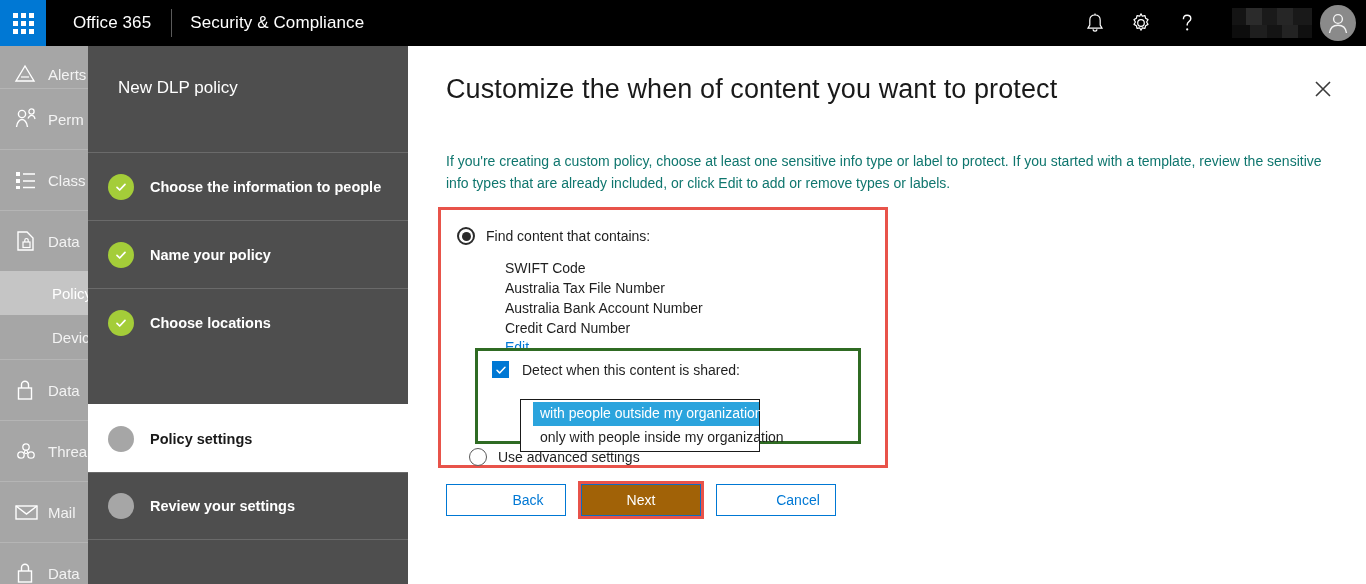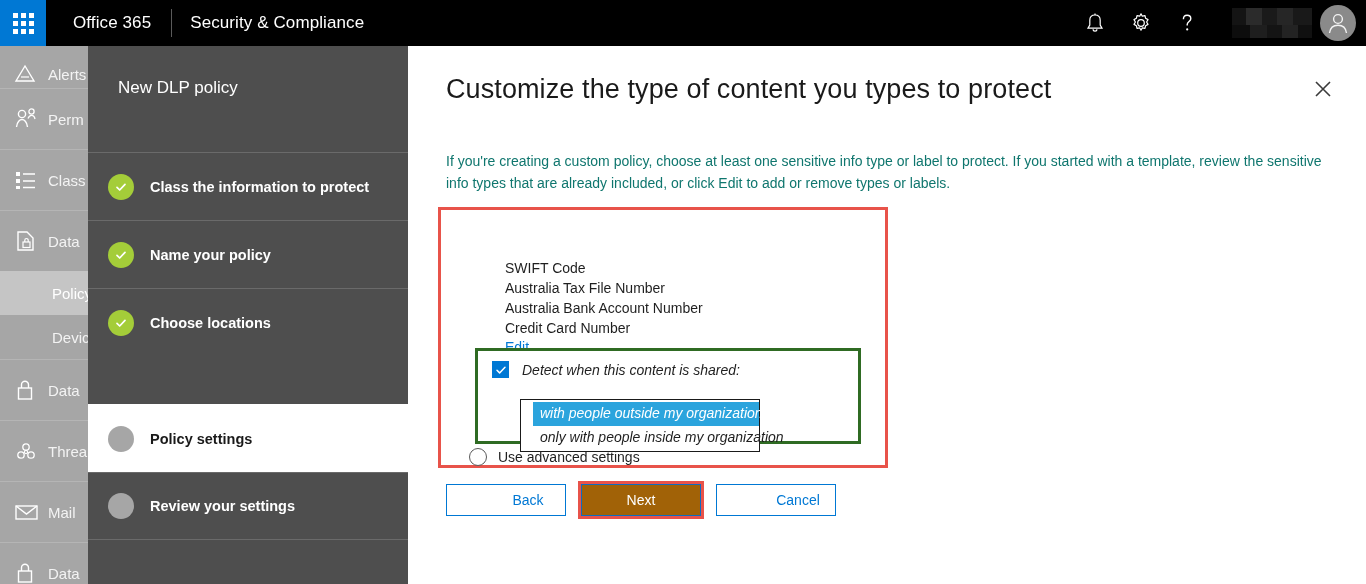--- a/index.html
+++ b/index.html
@@ -210,21 +210,20 @@
     position: absolute; top: 129px; left: 64px;
     font-size: 14px; color: #0078d4; cursor: pointer;
   }
 
   
   #detect-box {
     position: absolute; top: 138px; left: 34px;
     width: 386px; height: 96px;
     border: 3px solid #2f6b23;
     background: #ffffff;
-    font-style: italic;
   }
   #detect-row {
     position: absolute; top: 10px; left: 14px;
     display: flex; align-items: center;
   }
   .checkbox {
     width: 17px; height: 17px;
     background: #0078d4; border: 1px solid #0078d4;
     flex: 0 0 17px;
     display: flex; align-items: center; justify-content: center;
@@ -371,21 +370,21 @@
   <div id="wizard-title">New DLP policy</div>
 
   <div id="wizard-steps">
 
     <div class="step">
       <span class="step-bullet done">
         <svg width="14" height="14" viewBox="0 0 14 14">
             <path d="M3 7.3 L5.7 10 L11 4.3" fill="none" stroke="#ffffff" stroke-width="1.7" stroke-linecap="round" stroke-linejoin="round"></path>
           </svg>
       </span>
-      <span class="step-label">Class the information to protect</span>
+      <span class="step-label">Choose the information to people</span>
     </div>
 
     <div class="step">
       <span class="step-bullet done">
         <svg width="14" height="14" viewBox="0 0 14 14">
             <path d="M3 7.3 L5.7 10 L11 4.3" fill="none" stroke="#ffffff" stroke-width="1.7" stroke-linecap="round" stroke-linejoin="round"></path>
           </svg>
       </span>
       <span class="step-label">Name your policy</span>
     </div>
@@ -413,25 +412,29 @@
 </div>
 
 <div id="main">
 
   <div id="close-x">
     <svg width="18" height="18" viewBox="0 0 18 18">
         <path d="M2 2 L16 16 M16 2 L2 16" stroke="#3b3b3b" stroke-width="1.6"></path>
       </svg>
   </div>
 
-  <div id="page-title">Customize the type of content you types to protect</div>
+  <div id="page-title">Customize the when of content you want to protect</div>
   <div id="page-desc">If you're creating a custom policy, choose at least one sensitive info type or label to protect. If you started with a template, review the sensitive info types that are already included, or click Edit to add or remove types or labels.</div>
 
   <div id="options-box">
 
+    <div class="opt-row" id="find-row">
+      <span class="radio checked"></span>
+      <span class="opt-label">Find content that contains:</span>
+    </div>
 
     <div id="type-list">
       <div>SWIFT Code</div>
       <div>Australia Tax File Number</div>
       <div>Australia Bank Account Number</div>
       <div>Credit Card Number</div>
     </div>
 
     <div id="edit-link">Edit</div>
 

